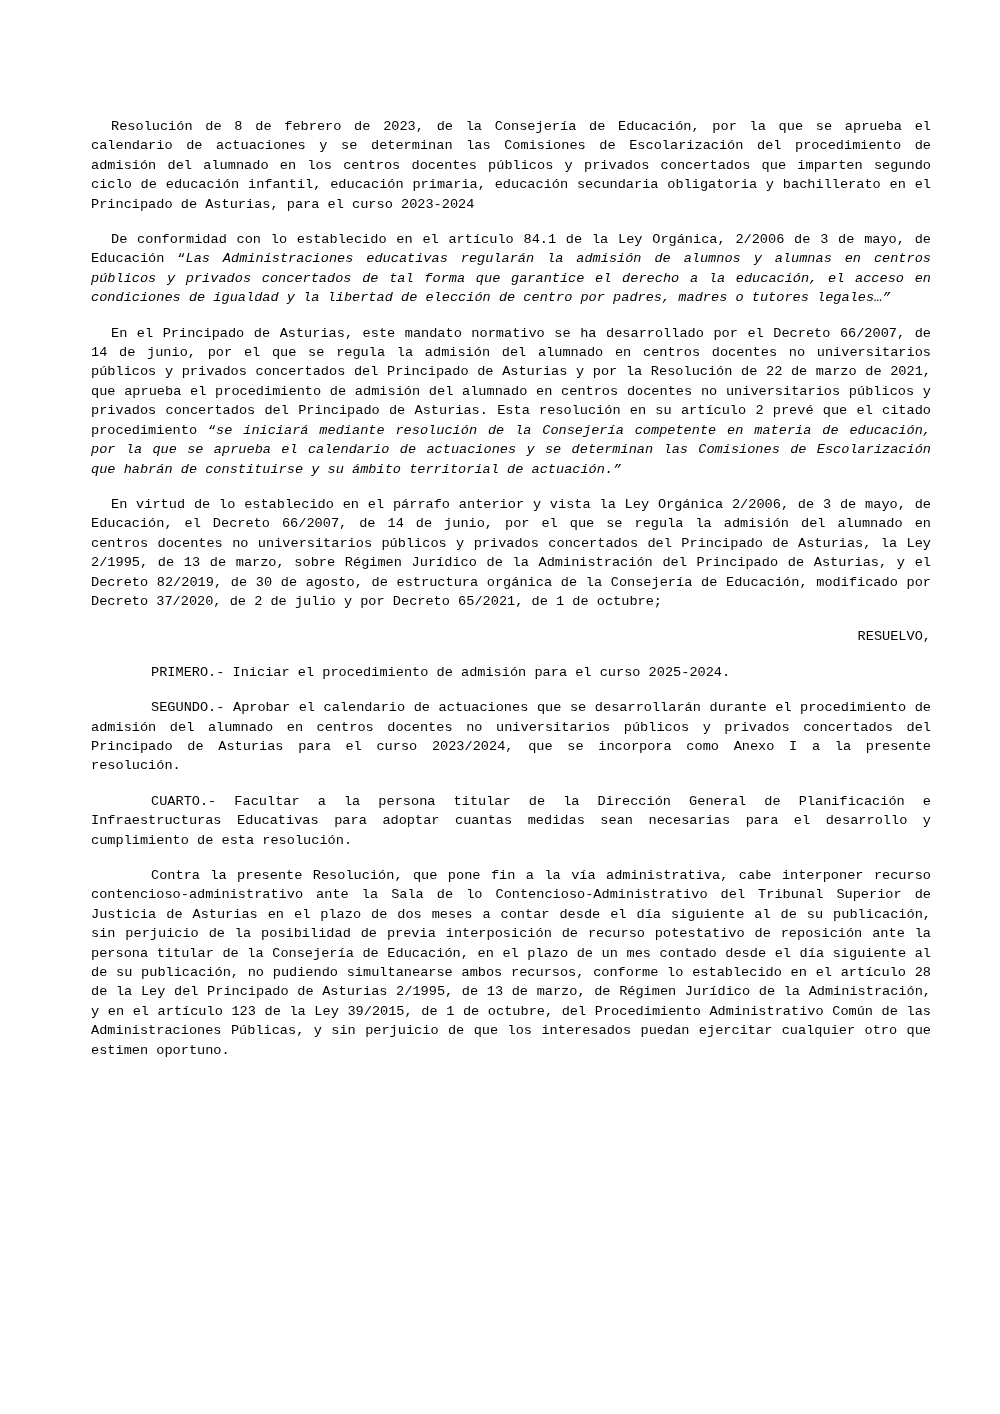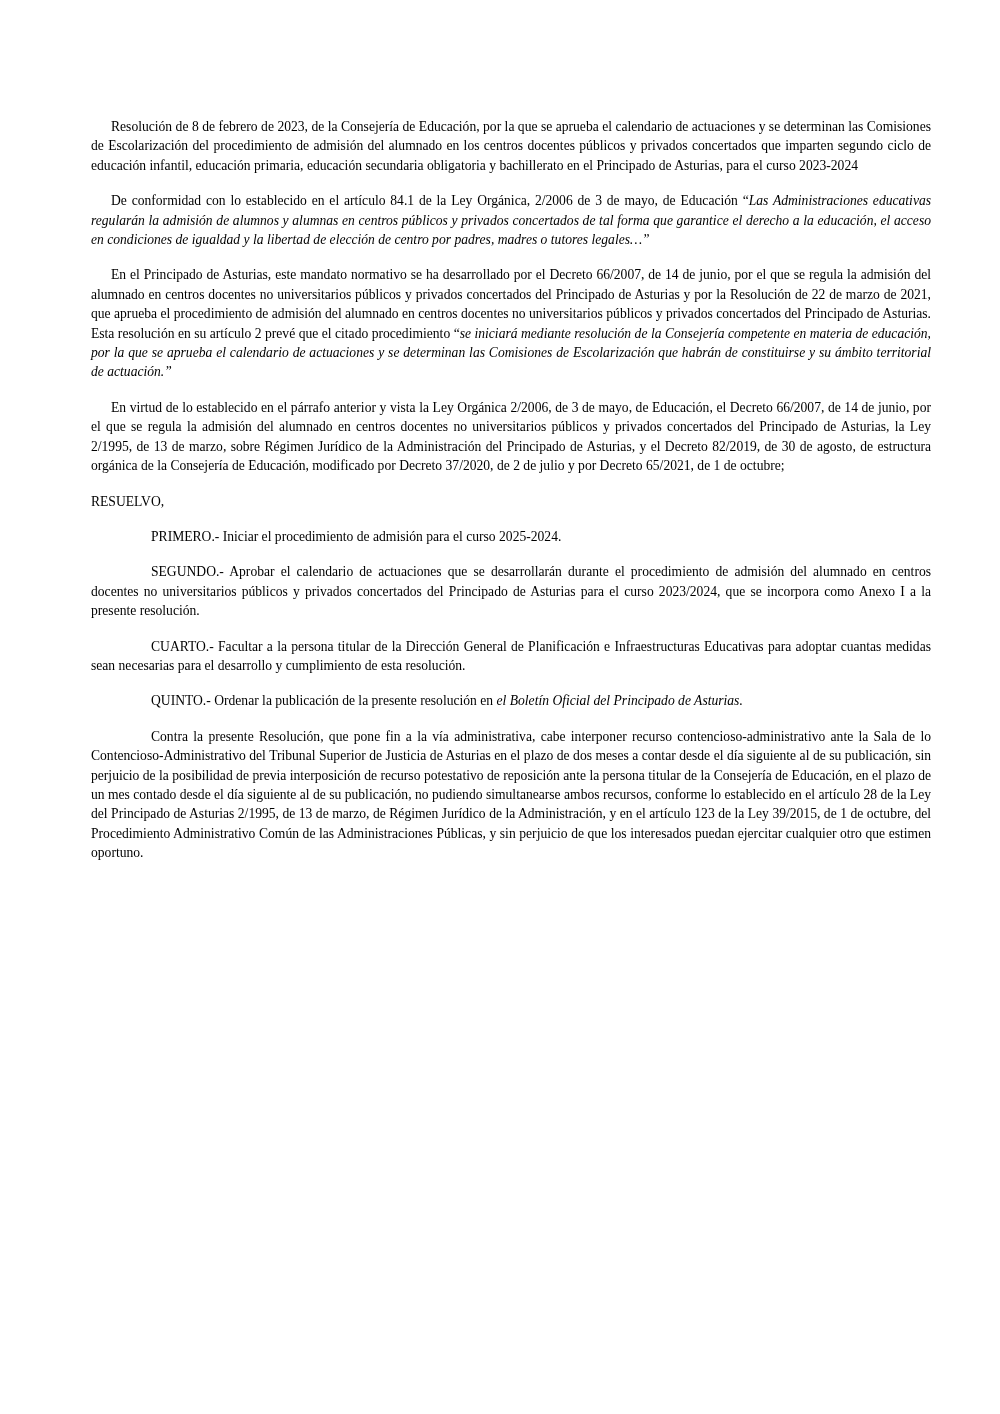--- a/index.html
+++ b/index.html
@@ -7,33 +7,33 @@
     padding: 0;
     background: #ffffff;
   }
   .page {
     position: relative;
     box-sizing: border-box;
     width: 1000px;
     height: 1414px;
     background: #ffffff;
     padding: 117px 69px 40px 91px;
-    font-family: Liberation Serif, serif;
+    font-family: Liberation Mono, monospace;
     font-size: 13.6px;
     line-height: 19.4px;
     color: #000000;
     text-align: justify;
   }
   .para {
     margin: 0 0 16px 0;
   }
   .indent-sm { text-indent: 20px; }
   .indent-tab { text-indent: 60px; }
   .heading-center {
-    text-align: left;
+    text-align: right;
     text-indent: 0;
     margin: 4px 0 16px 0;
   }
   .italic { font-style: italic; }
 </style>
 </head>
 <body>
 
 <div class="page">
 
@@ -47,17 +47,16 @@
 
   <p class="para heading-center"><span>RESUELVO,</span></p>
 
   <p class="para indent-tab"><span>PRIMERO.- Iniciar el procedimiento de admisión para el curso 2025-2024.</span></p>
 
   <p class="para indent-tab"><span>SEGUNDO.- Aprobar el calendario de actuaciones que se desarrollarán durante el procedimiento de admisión del alumnado en centros docentes no universitarios públicos y privados concertados del Principado de Asturias para el curso 2023/2024, que se incorpora como Anexo I a la presente resolución.</span></p>
 
 
   <p class="para indent-tab"><span>CUARTO.- Facultar a la persona titular de la Dirección General de Planificación e Infraestructuras Educativas para adoptar cuantas medidas sean necesarias para el desarrollo y cumplimiento de esta resolución.</span></p>
 
-  <p class="para indent-tab"><span>QUINTO.- Ordenar la publicación de la presente resolución en </span><span class="italic">el Boletín Oficial del Principado de Asturias.</span></p>
 
   <p class="para indent-tab"><span>Contra la presente Resolución, que pone fin a la vía administrativa, cabe interponer recurso contencioso-administrativo ante la Sala de lo Contencioso-Administrativo del Tribunal Superior de Justicia de Asturias en el plazo de dos meses a contar desde el día siguiente al de su publicación, sin perjuicio de la posibilidad de previa interposición de recurso potestativo de reposición ante la persona titular de la Consejería de Educación, en el plazo de un mes contado desde el día siguiente al de su publicación, no pudiendo simultanearse ambos recursos, conforme lo establecido en el artículo 28 de la Ley del Principado de Asturias 2/1995, de 13 de marzo, de Régimen Jurídico de la Administración, y en el artículo 123 de la Ley 39/2015, de 1 de octubre, del Procedimiento Administrativo Común de las Administraciones Públicas, y sin perjuicio de que los interesados puedan ejercitar cualquier otro que estimen oportuno.</span></p>
 
 </div>
 
 </body></html>

